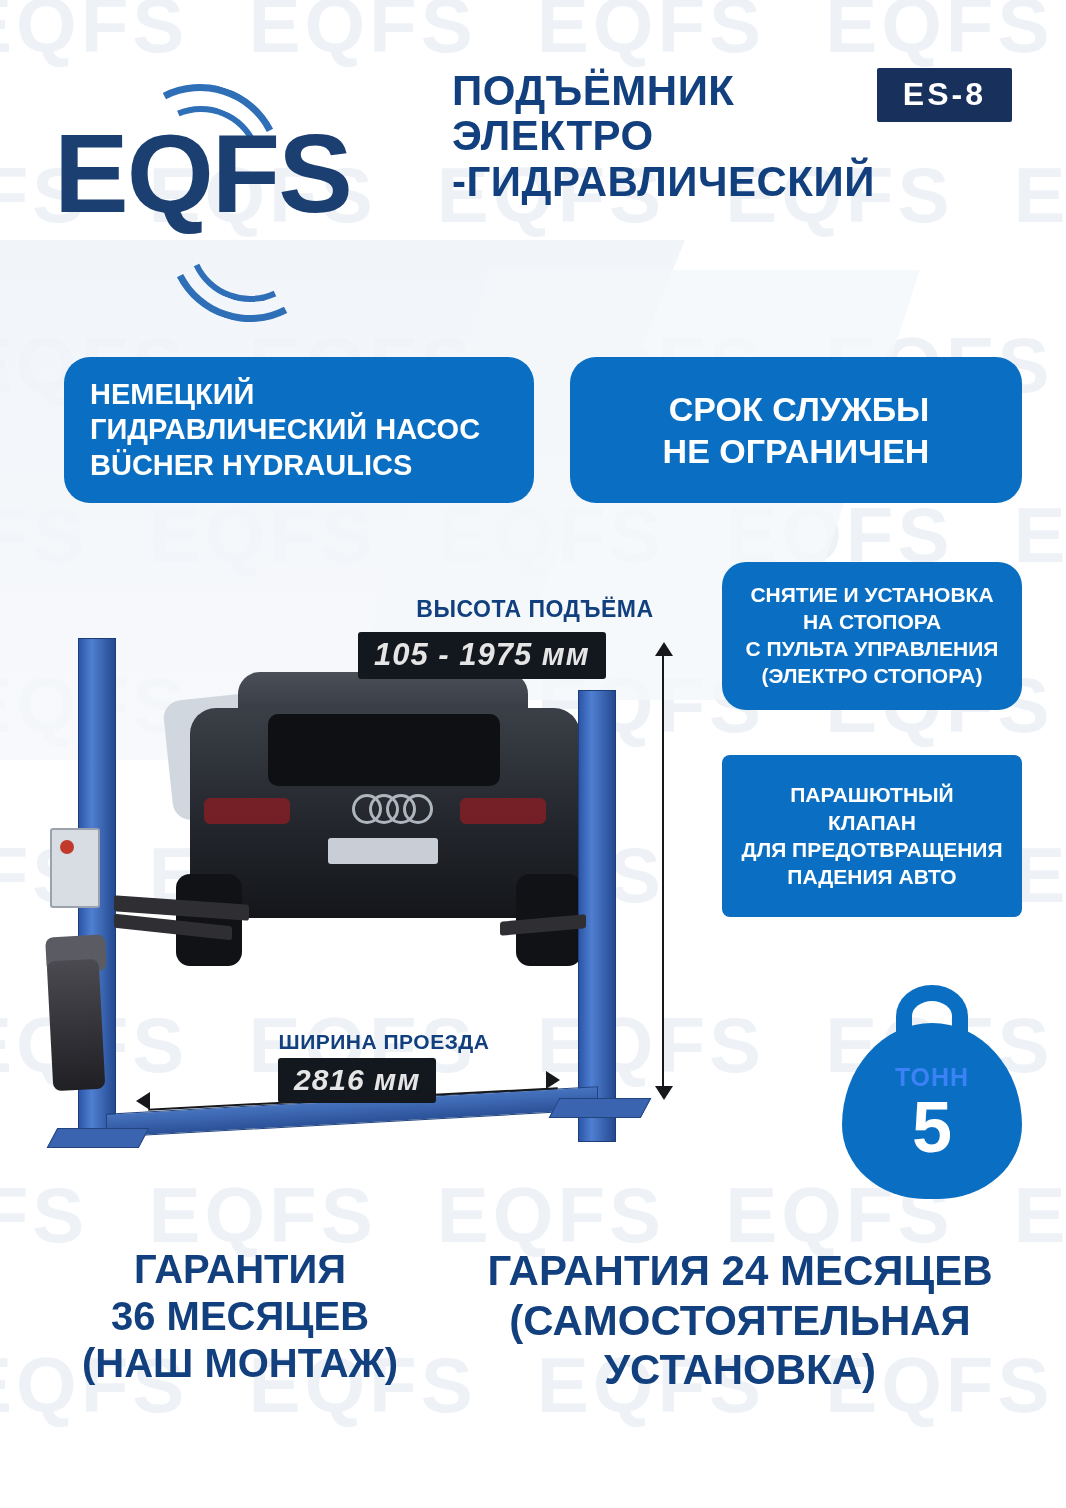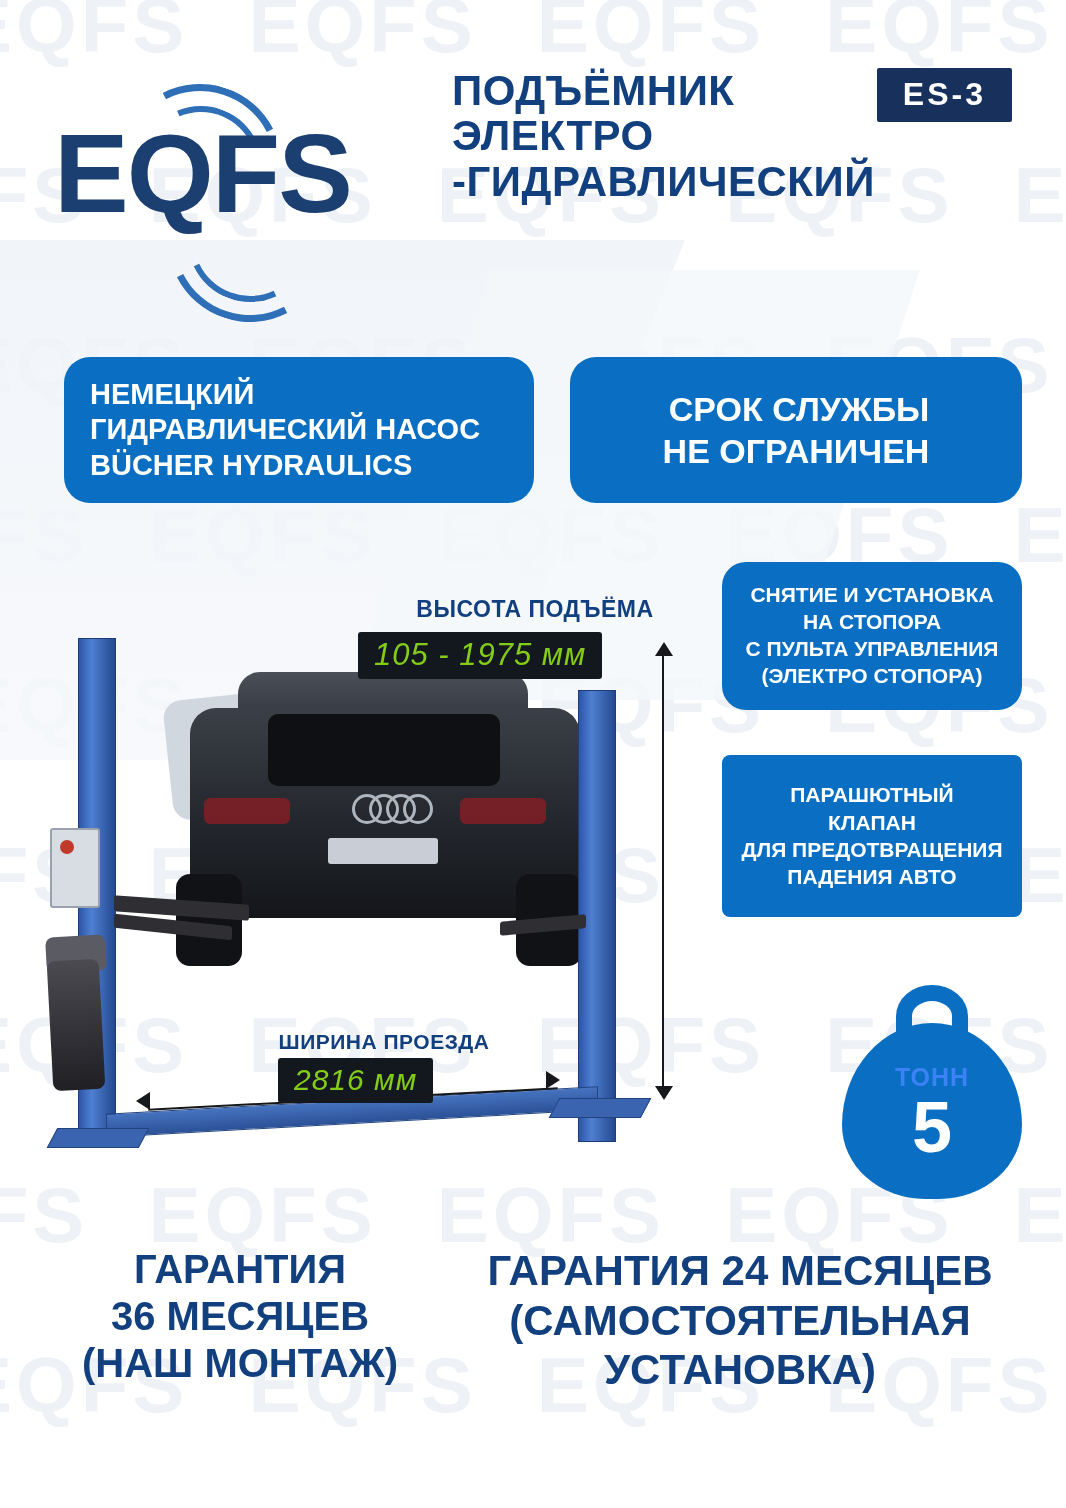--- a/index.html
+++ b/index.html
@@ -352,23 +352,23 @@
   #height-caption {
     left: 405px;
     top: 596px;
     width: 260px;
     font-size: 23px;
     letter-spacing: .5px;
   }
   .value-tag {
     display: inline-block;
     background: #13181f;
-    color: #84cc16;
+    color: #e5e5e5;
     font-style: italic;
-    font-weight: 400;
+    font-weight: 700;
     padding: 5px 16px 6px 16px;
     border-radius: 3px;
     letter-spacing: 1px;
   }
   #height-value {
     position: absolute;
     left: 358px;
     top: 632px;
     font-size: 31px;
   }
@@ -532,21 +532,21 @@
 
     <div id="logo-block">
       <div class="logo-arc" id="arc-1"></div>
       <div class="logo-arc" id="arc-2"></div>
       <div class="logo-arc-b" id="arc-3"></div>
       <div class="logo-arc-b" id="arc-4"></div>
       <div id="logo-text">EQFS</div>
     </div>
 
     <div id="title-block">
-      <div id="model-badge">ES-3</div>
+      <div id="model-badge">ES-8</div>
       <div class="title-line">ПОДЪЁМНИК</div>
       <div class="title-line">ЭЛЕКТРО</div>
       <div class="title-line">-ГИДРАВЛИЧЕСКИЙ</div>
     </div>
   </div>
 
   <div class="pill" id="pill-pump">
     <div>
       <div>НЕМЕЦКИЙ</div>
       <div>ГИДРАВЛИЧЕСКИЙ НАСОС</div>

